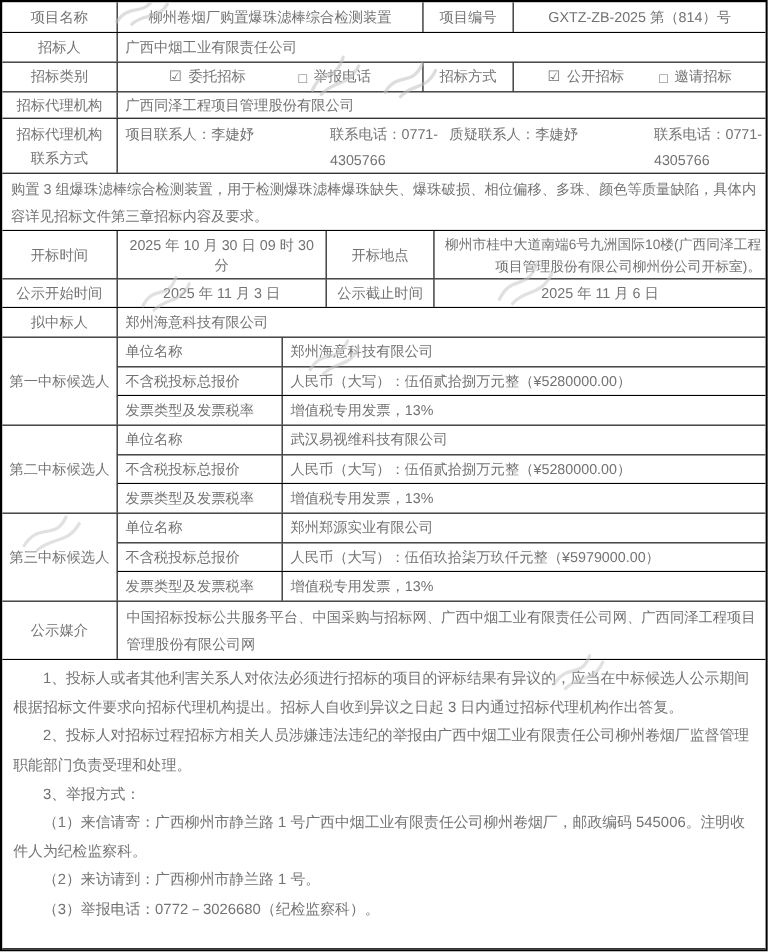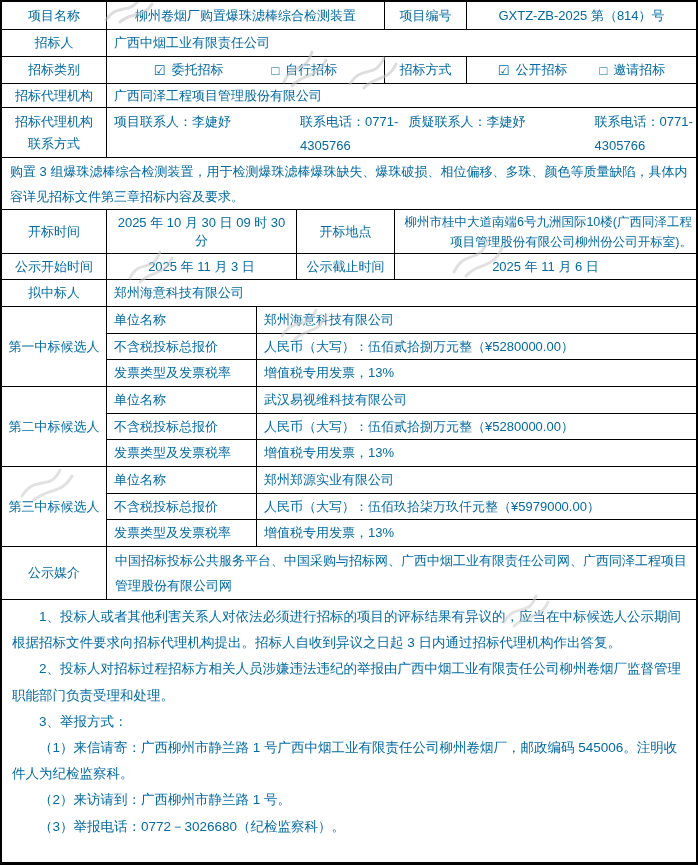--- a/index.html
+++ b/index.html
@@ -2,21 +2,21 @@
 <html><head>
 <meta charset="utf-8">
 <style>
   html,body{margin:0;padding:0;background:#ffffff;}
   *{box-sizing:border-box;}
   .doc{
     position:relative;
     width:698px;height:865px;
     border:2px solid #000;
     font-family:"Liberation Sans","DejaVu Sans",sans-serif;
-    font-size:13px;color:#0369a1;
+    font-size:13px;color:#737373;
     background:#fff;
     overflow:hidden;
   }
   .row{display:flex;border-bottom:1px solid #000;}
   .row:last-child{border-bottom:none;}
   .c{border-right:1px solid #000;display:flex;align-items:center;overflow:hidden;}
   .c:last-child{border-right:none;}
   .lbl{width:105px;justify-content:center;text-align:center;flex-shrink:0;}
   .val{flex:1;padding:2px 7px;}
   .center{justify-content:center;text-align:center;padding:2px 3px;}
@@ -62,21 +62,21 @@
     <div class="c val">广西中烟工业有限责任公司</div>
   </div>
 
   <div class="row h27">
     <div class="c lbl">招标类别</div>
     <div class="c w278">
       <div class="cbgroup">
         <span>☑</span>
           <span>委托招标</span>
         <span class="cbgap1">□</span>
-          <span>自行招标</span>
+          <span>举报电话</span>
       </div>
     </div>
     <div class="c w82 center">招标方式</div>
     <div class="c" style="flex:1">
       <div class="cbgroup">
         <span>☑</span>
           <span>公开招标</span>
         <span class="cbgap2">□</span>
           <span>邀请招标</span>
       </div>

